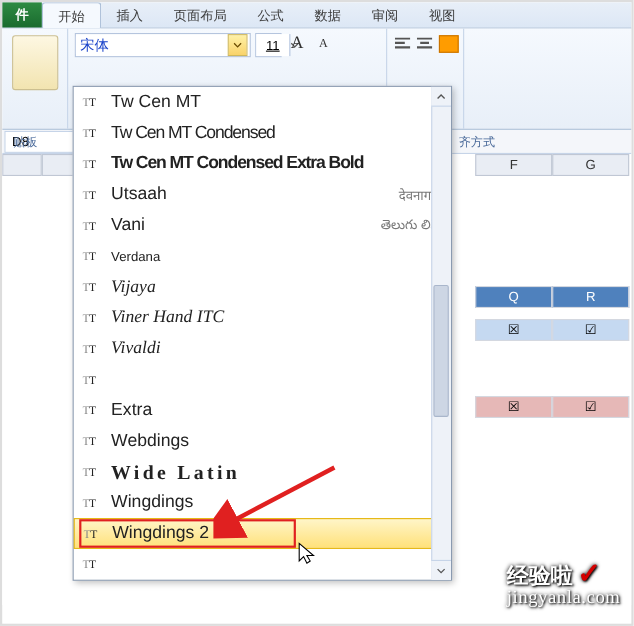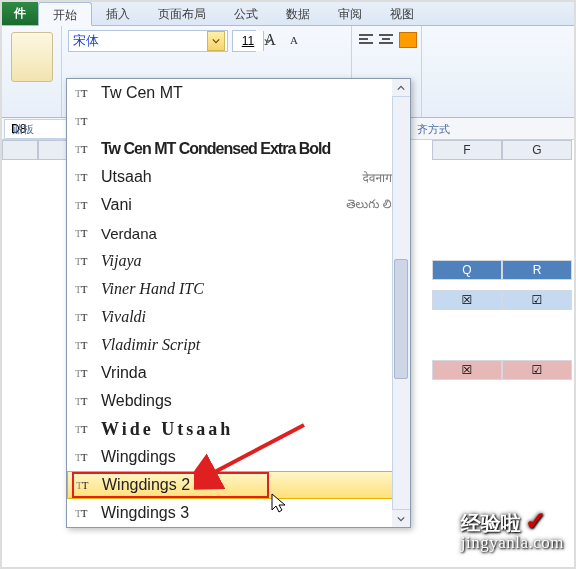--- a/index.html
+++ b/index.html
@@ -254,20 +254,21 @@
         </svg>
         <span class="name" style="font-family:'Century Gothic',sans-serif;">Tw Cen MT</span>
       </span>
     </div>
     <div class="font-item">
       <span class="left">
         <svg class="tt-icon" viewBox="0 0 24 16">
           <text x="0" y="13" font-family="serif" font-size="14" fill="#888">T</text>
           <text x="8" y="13" font-family="serif" font-size="14" fill="#222">T</text>
         </svg>
+        <span class="name" style="font-family:'Century Gothic',sans-serif;letter-spacing:-1px;">Tw Cen MT Condensed</span>
       </span>
     </div>
     <div class="font-item">
       <span class="left">
         <svg class="tt-icon" viewBox="0 0 24 16">
           <text x="0" y="13" font-family="serif" font-size="14" fill="#888">T</text>
           <text x="8" y="13" font-family="serif" font-size="14" fill="#222">T</text>
         </svg>
         <span class="name" style="font-family:'Century Gothic',sans-serif;font-weight:900;letter-spacing:-1px;">Tw Cen MT Condensed Extra Bold</span>
       </span>
@@ -291,21 +292,21 @@
         <span class="name" style="font-family:sans-serif;">Vani</span>
       </span>
       <span class="script">తెలుగు లిపి</span>
     </div>
     <div class="font-item">
       <span class="left">
         <svg class="tt-icon" viewBox="0 0 24 16">
           <text x="0" y="13" font-family="serif" font-size="14" fill="#888">T</text>
           <text x="8" y="13" font-family="serif" font-size="14" fill="#222">T</text>
         </svg>
-        <span class="name" style="font-family:Verdana,sans-serif;font-size:15px;">Verdana</span>
+        <span class="name" style="font-family:Verdana,sans-serif;font-size:12px;">Verdana</span>
       </span>
     </div>
     <div class="font-item">
       <span class="left">
         <svg class="tt-icon" viewBox="0 0 24 16">
           <text x="0" y="13" font-family="serif" font-size="14" fill="#888">T</text>
           <text x="8" y="13" font-family="serif" font-size="14" fill="#222">T</text>
         </svg>
         <span class="name" style="font-family:'Brush Script MT',cursive;font-style:italic;">Vijaya</span>
       </span>
@@ -327,48 +328,47 @@
         </svg>
         <span class="name" style="font-family:'Brush Script MT',cursive;font-style:italic;">Vivaldi</span>
       </span>
     </div>
     <div class="font-item">
       <span class="left">
         <svg class="tt-icon" viewBox="0 0 24 16">
           <text x="0" y="13" font-family="serif" font-size="14" fill="#888">T</text>
           <text x="8" y="13" font-family="serif" font-size="14" fill="#222">T</text>
         </svg>
-        <span class="name" style="font-family:'Brush Script MT',cursive;font-style:italic;">Vladimir Script</span>
-      </span>
-    </div>
-    <div class="font-item">
-      <span class="left">
-        <svg class="tt-icon" viewBox="0 0 24 16">
-          <text x="0" y="13" font-family="serif" font-size="14" fill="#888">T</text>
-          <text x="8" y="13" font-family="serif" font-size="14" fill="#222">T</text>
-        </svg>
-        <span class="name" style="font-family:sans-serif;">Vrinda</span>
+      </span>
+    </div>
+    <div class="font-item">
+      <span class="left">
+        <svg class="tt-icon" viewBox="0 0 24 16">
+          <text x="0" y="13" font-family="serif" font-size="14" fill="#888">T</text>
+          <text x="8" y="13" font-family="serif" font-size="14" fill="#222">T</text>
+        </svg>
+        <span class="name" style="font-family:sans-serif;">Extra</span>
       </span>
     </div>
     <div class="font-item">
       <span class="left">
         <svg class="tt-icon" viewBox="0 0 24 16">
           <text x="0" y="13" font-family="serif" font-size="14" fill="#888">T</text>
           <text x="8" y="13" font-family="serif" font-size="14" fill="#222">T</text>
         </svg>
         <span class="name" style="font-family:sans-serif;">Webdings</span>
       </span>
     </div>
     <div class="font-item">
       <span class="left">
         <svg class="tt-icon" viewBox="0 0 24 16">
           <text x="0" y="13" font-family="serif" font-size="14" fill="#888">T</text>
           <text x="8" y="13" font-family="serif" font-size="14" fill="#222">T</text>
         </svg>
-        <span class="name" style="font-family:serif;font-weight:900;letter-spacing:3px;font-size:18px;">Wide Utsaah</span>
+        <span class="name" style="font-family:serif;font-weight:900;letter-spacing:3px;font-size:18px;">Wide Latin</span>
       </span>
     </div>
     <div class="font-item">
       <span class="left">
         <svg class="tt-icon" viewBox="0 0 24 16">
           <text x="0" y="13" font-family="serif" font-size="14" fill="#888">T</text>
           <text x="8" y="13" font-family="serif" font-size="14" fill="#222">T</text>
         </svg>
         <span class="name" style="font-family:sans-serif;">Wingdings</span>
       </span>
@@ -382,21 +382,20 @@
         <span class="name" style="font-family:sans-serif;">Wingdings 2</span>
       </span>
       <div class="redbox"></div>
     </div>
     <div class="font-item">
       <span class="left">
         <svg class="tt-icon" viewBox="0 0 24 16">
           <text x="0" y="13" font-family="serif" font-size="14" fill="#888">T</text>
           <text x="8" y="13" font-family="serif" font-size="14" fill="#222">T</text>
         </svg>
-        <span class="name" style="font-family:sans-serif;">Wingdings 3</span>
       </span>
     </div>
     <div class="scroll">
     <div class="arrowbtn top">
       <svg width="8" height="8" viewBox="0 0 10 10">
           <path d="M1 7 L5 3 L9 7" fill="none" stroke="#555" stroke-width="1.5"></path>
         </svg>
     </div>
     <div class="thumb"></div>
     <div class="arrowbtn bot">

